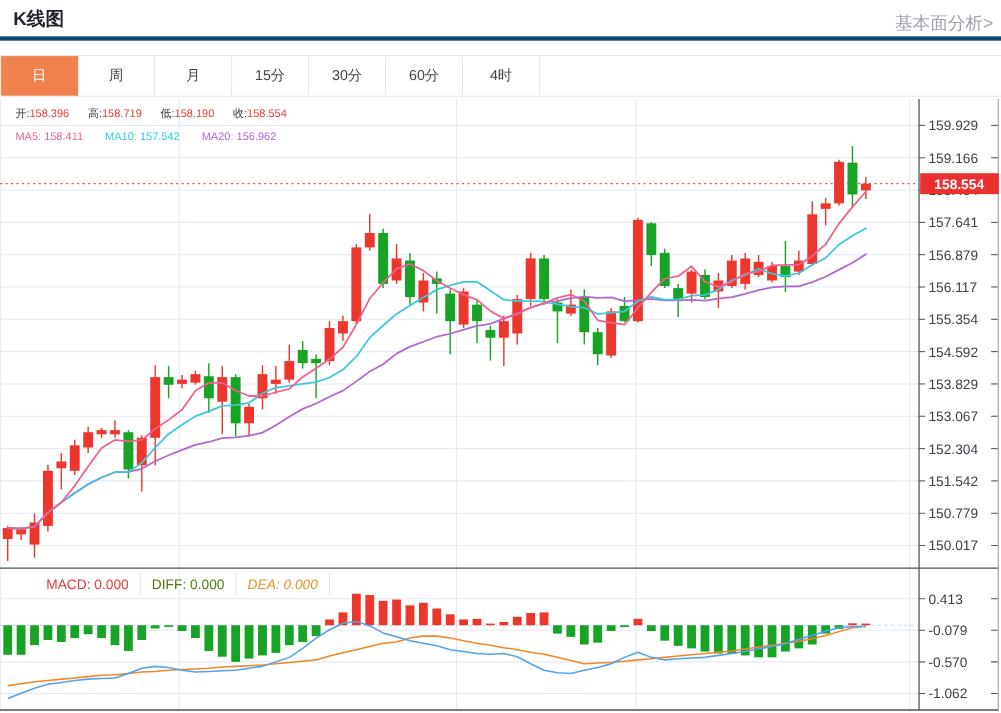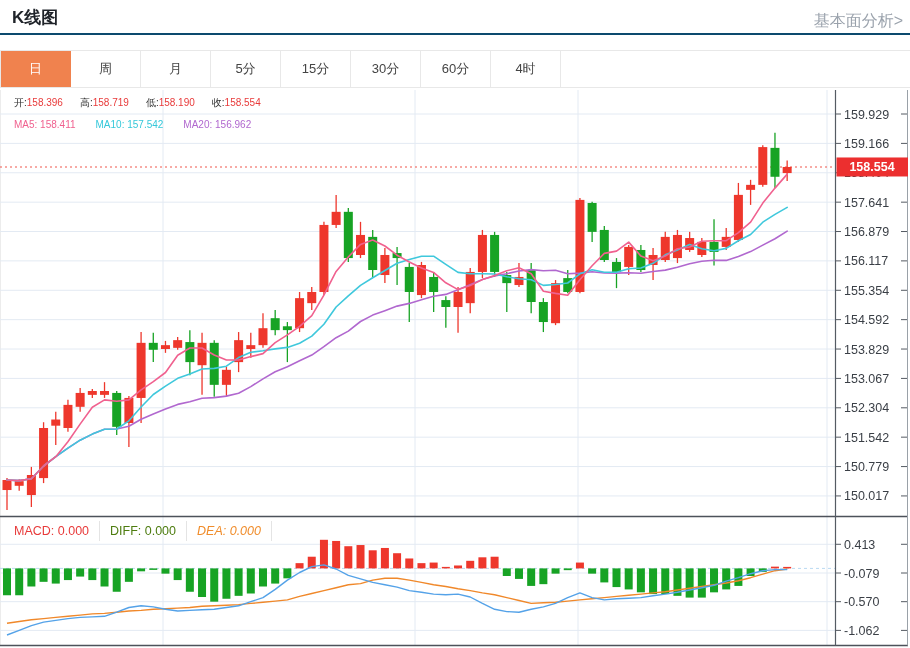--- a/index.html
+++ b/index.html
@@ -2,38 +2,38 @@
 <html><head>
 <meta charset="utf-8">
 <style>
   html,body{margin:0;padding:0;}
   body{
     width:910px;height:648px;position:relative;overflow:hidden;
     background:#ffffff;font-family:"Liberation Sans",sans-serif;
     -webkit-font-smoothing:antialiased;
   }
   .header{position:absolute;top:0;left:0;width:910px;height:33px;
-    border-bottom:2px solid #0c4a6e;background:#fff;z-index:5;}
+    border-bottom:4px solid #0c4a6e;background:#fff;z-index:5;}
   .page-title{position:absolute;left:12px;top:6px;font-size:17px;font-weight:bold;color:#1f2329;}
   .fund-link{position:absolute;right:7px;top:11px;font-size:16px;color:#9aa2ac;cursor:pointer;}
   .tabs{position:absolute;top:50px;left:0;width:910px;height:38px;z-index:5;
     border-top:1px solid #e8e8e8;border-bottom:1px solid #e8e8e8;border-left:1px solid #e8e8e8;
     box-sizing:border-box;display:flex;background:#fff;}
   .tab{width:70px;height:36px;line-height:36px;text-align:center;font-size:13px;color:#444;
     border-right:1px solid #e8e8e8;box-sizing:border-box;cursor:pointer;flex:0 0 auto;}
   .tab.active{background:#f0824e;color:#fff;border-right:1px solid #f0824e;}
   #chart-svg{position:absolute;top:0;left:0;z-index:1;}
   .info-row{position:absolute;left:14px;font-size:10px;white-space:nowrap;z-index:4;}
   .info-row .lbl{color:#333;}
   .info-row .val{color:#e83a3a;margin-right:17px;}
   .ma-item{margin-right:20px;}
   .macd-legend{position:absolute;top:519px;left:0;height:23px;display:flex;
     font-size:12.5px;z-index:4;align-items:center;}
   .macd-cell{padding:0 10px;border-right:1px solid #e4e4e4;line-height:20px;}
-  .macd-cell:first-child{padding-left:14px;}
+  .macd-cell:first-child{padding-left:14px;margin-left:28px;}
 </style>
 </head>
 <body>
 
 <svg id="chart-svg" width="910" height="648">
     <g>
       <line x1="163" y1="90" x2="163" y2="645.5" stroke="#e3eaf3" stroke-width="1"></line>
       <line x1="415" y1="90" x2="415" y2="645.5" stroke="#e3eaf3" stroke-width="1"></line>
       <line x1="578" y1="90" x2="578" y2="645.5" stroke="#e3eaf3" stroke-width="1"></line>
       <line x1="827" y1="90" x2="827" y2="645.5" stroke="#e3eaf3" stroke-width="1"></line>
@@ -341,21 +341,20 @@
 
 <div class="header">
   <div class="page-title">K线图</div>
   <div class="fund-link">基本面分析&gt;</div>
 </div>
 
 <div class="tabs" id="tabs">
     <div class="tab active">日</div>
     <div class="tab">周</div>
     <div class="tab">月</div>
-    <div class="tab">5分</div>
     <div class="tab">15分</div>
     <div class="tab">30分</div>
     <div class="tab">60分</div>
     <div class="tab">4时</div>
   </div>
 
 <div class="info-row" id="ohlc-row" style="top:96px;"><span class="lbl">开:</span><span class="val">158.396</span><span class="lbl">高:</span><span class="val">158.719</span><span class="lbl">低:</span><span class="val">158.190</span><span class="lbl">收:</span><span class="val">158.554</span></div>
 
 <div class="info-row" id="ma-row" style="top:119px;"><span class="ma-item" style="color: rgb(240, 97, 143);">MA5: 158.411</span><span class="ma-item" style="color: rgb(53, 200, 218);">MA10: 157.542</span><span class="ma-item" style="color: rgb(177, 104, 207);">MA20: 156.962</span></div>
 

